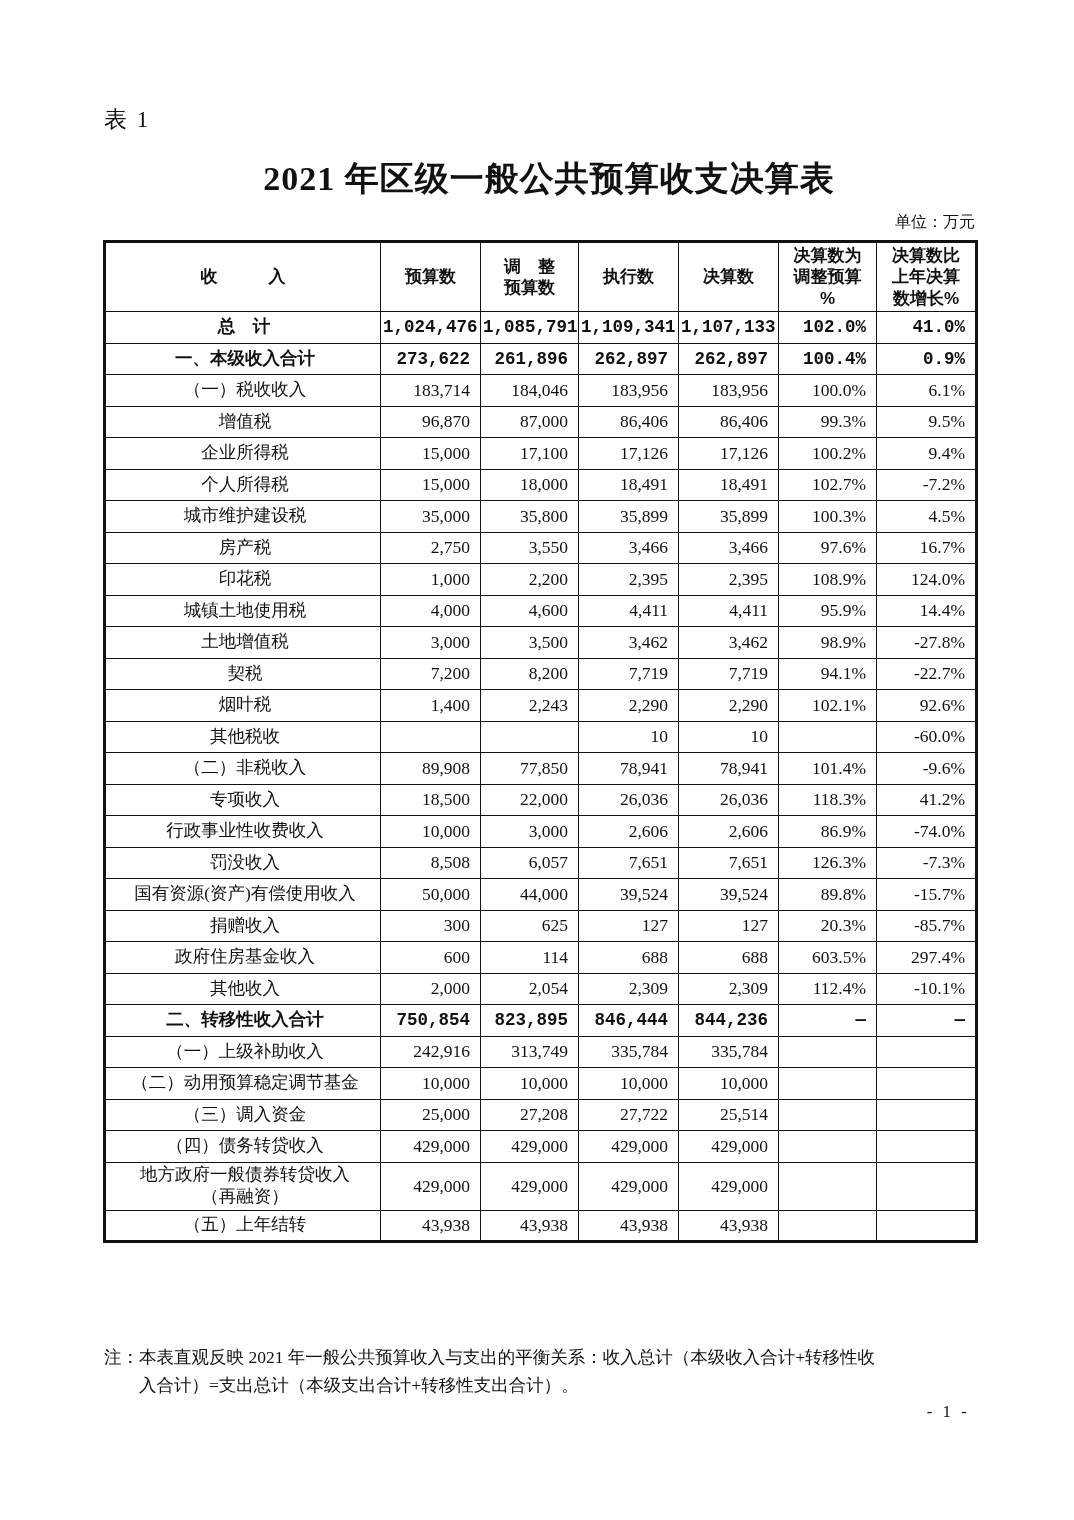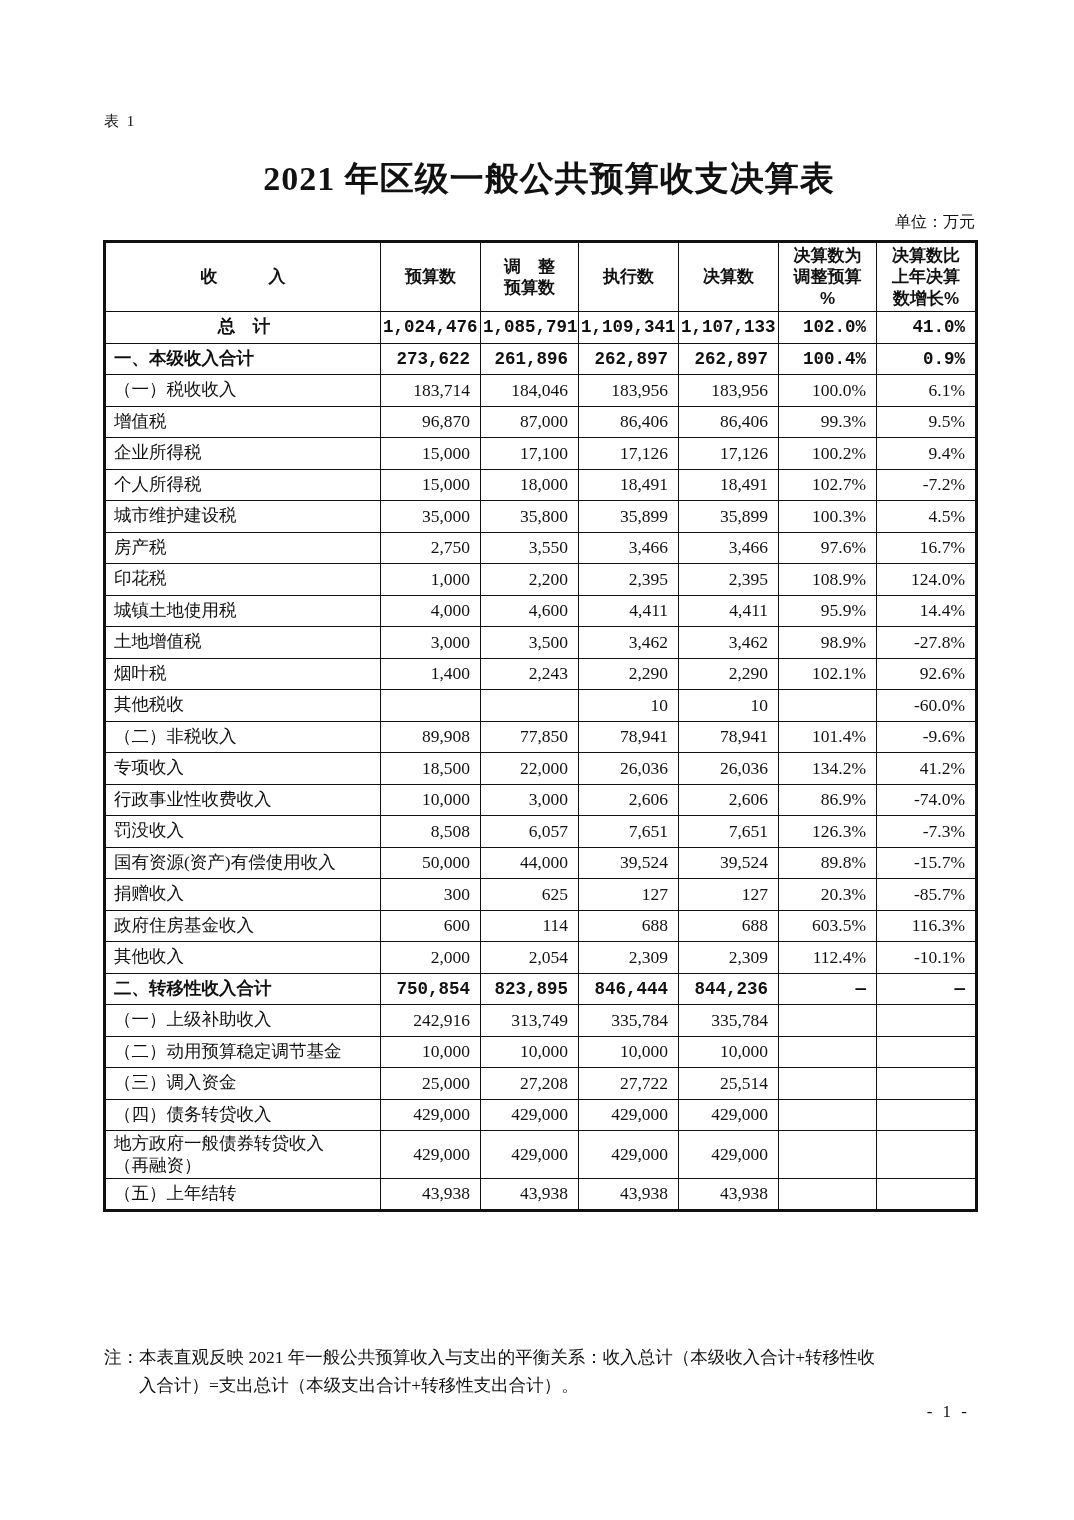--- a/index.html
+++ b/index.html
@@ -11,22 +11,22 @@
   body{
     width:1074px;height:1520px;
     background:var(--bg);
     color:var(--text);
     font-family:"Liberation Serif", serif;
     position:relative;
     overflow:hidden;
   }
   .page{position:absolute;inset:0;}
   .table-tag{
-    position:absolute;left:104px;top:112px;
-    font-size:15px;letter-spacing:2px;
+    position:absolute;left:104px;top:104px;
+    font-size:23px;letter-spacing:2px;
   }
   .doc-title{
     position:absolute;left:0;top:144px;width:1074px;
     margin:12px;text-align:center;
     font-size:34px;font-weight:bold;
     letter-spacing:1px;
     font-family:"Liberation Serif", serif;
   }
   .unit-label{
     position:absolute;right:99px;top:212px;
@@ -50,21 +50,21 @@
     font-size:17px;
     line-height:1.25;
     text-align:center;
     vertical-align:middle;
     white-space:pre-line;
     padding:0 2px;
   }
   table.budget tbody tr{height:31.5px;}
   table.budget tbody tr.tall{height:48px;}
   td.label{
-    text-align:left;
+    text-align:center;
     padding:1px 4px 1px 8px;
     font-size:17.5px;
     white-space:pre-line;
     line-height:1.25;
     vertical-align:middle;
   }
   td.num{
     text-align:right;
     padding:1px 10px 1px 2px;
     font-size:17.5px;
@@ -218,20 +218,29 @@
         <tr>
           <td class="label">土地增值税</td>
           <td class="num">3,000</td>
           <td class="num">3,500</td>
           <td class="num">3,462</td>
           <td class="num">3,462</td>
           <td class="num">98.9%</td>
           <td class="num">-27.8%</td>
         </tr>
         <tr>
+          <td class="label">契税</td>
+          <td class="num">7,200</td>
+          <td class="num">8,200</td>
+          <td class="num">7,719</td>
+          <td class="num">7,719</td>
+          <td class="num">94.1%</td>
+          <td class="num">-22.7%</td>
+        </tr>
+        <tr>
           <td class="label">烟叶税</td>
           <td class="num">1,400</td>
           <td class="num">2,243</td>
           <td class="num">2,290</td>
           <td class="num">2,290</td>
           <td class="num">102.1%</td>
           <td class="num">92.6%</td>
         </tr>
         <tr>
           <td class="label">其他税收</td>
@@ -250,21 +259,21 @@
           <td class="num">78,941</td>
           <td class="num">101.4%</td>
           <td class="num">-9.6%</td>
         </tr>
         <tr>
           <td class="label">专项收入</td>
           <td class="num">18,500</td>
           <td class="num">22,000</td>
           <td class="num">26,036</td>
           <td class="num">26,036</td>
-          <td class="num">134.2%</td>
+          <td class="num">118.3%</td>
           <td class="num">41.2%</td>
         </tr>
         <tr>
           <td class="label">行政事业性收费收入</td>
           <td class="num">10,000</td>
           <td class="num">3,000</td>
           <td class="num">2,606</td>
           <td class="num">2,606</td>
           <td class="num">86.9%</td>
           <td class="num">-74.0%</td>
@@ -296,21 +305,21 @@
           <td class="num">20.3%</td>
           <td class="num">-85.7%</td>
         </tr>
         <tr>
           <td class="label">政府住房基金收入</td>
           <td class="num">600</td>
           <td class="num">114</td>
           <td class="num">688</td>
           <td class="num">688</td>
           <td class="num">603.5%</td>
-          <td class="num">116.3%</td>
+          <td class="num">297.4%</td>
         </tr>
         <tr>
           <td class="label">其他收入</td>
           <td class="num">2,000</td>
           <td class="num">2,054</td>
           <td class="num">2,309</td>
           <td class="num">2,309</td>
           <td class="num">112.4%</td>
           <td class="num">-10.1%</td>
         </tr>

